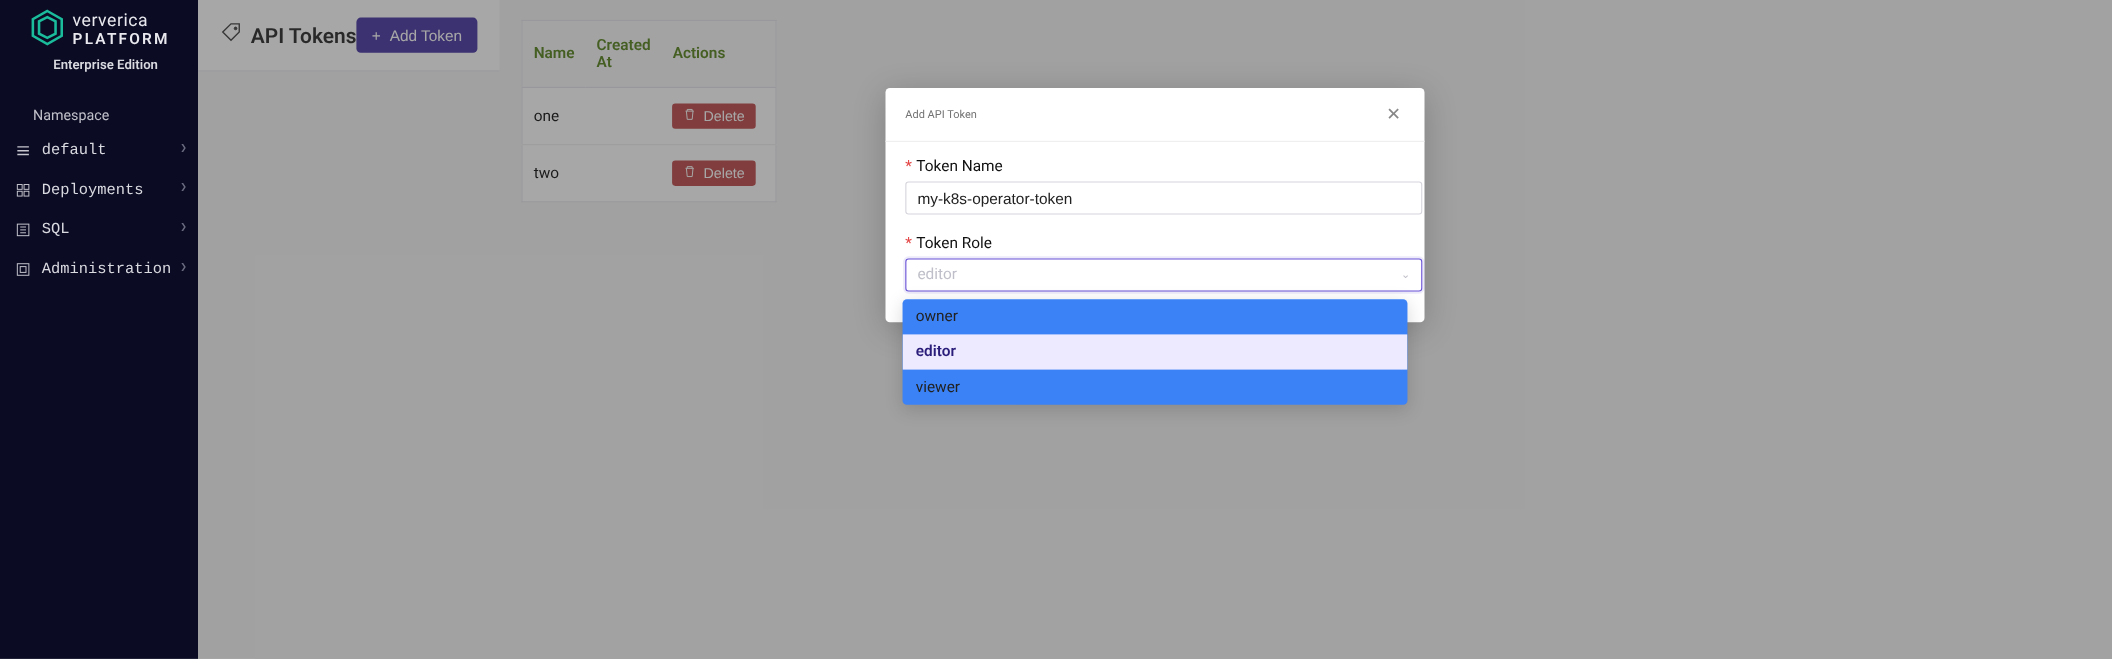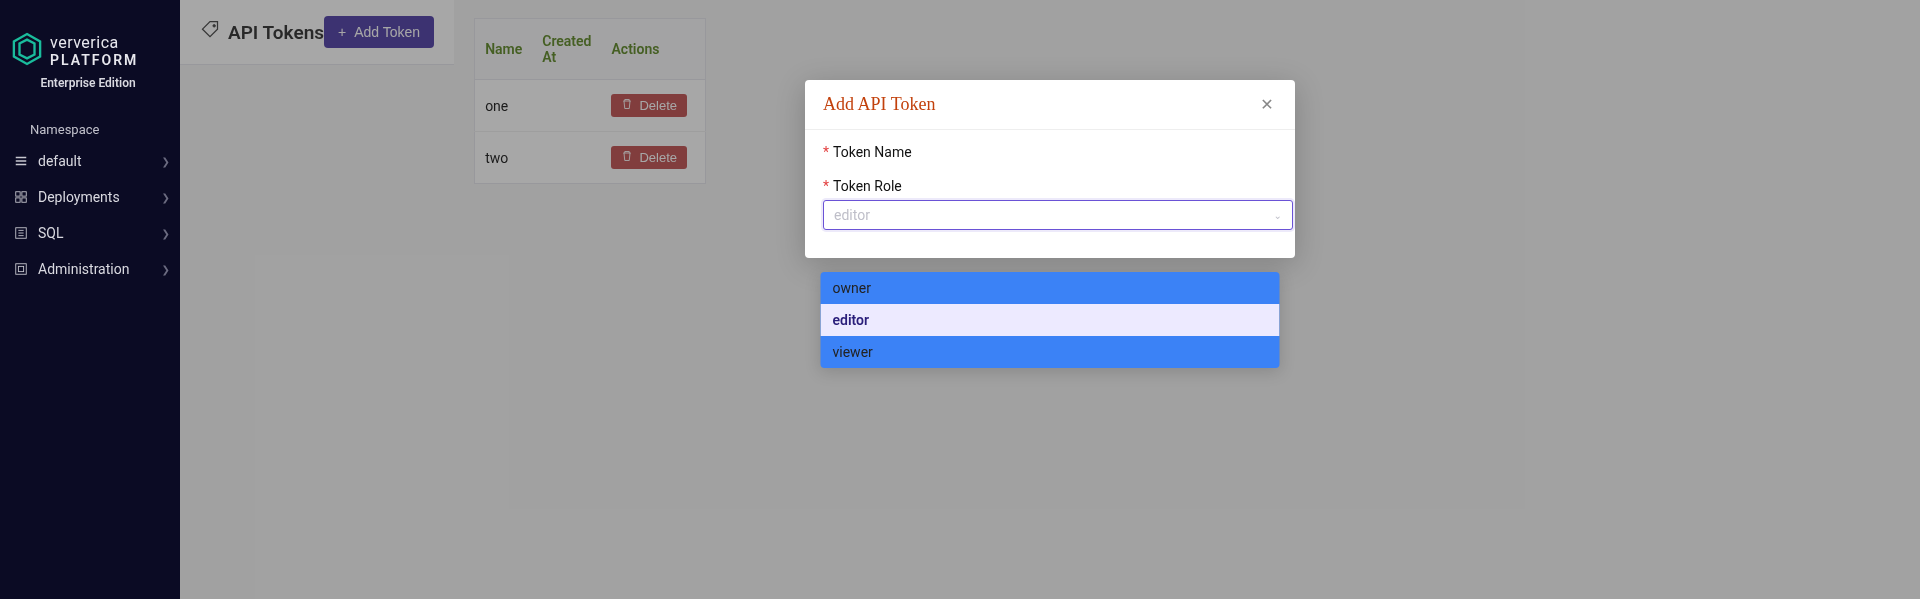--- a/index.html
+++ b/index.html
@@ -1,29 +1,29 @@
 <!DOCTYPE html>
 <html><head>
 <meta charset="utf-8">
 <style>
 * { box-sizing: border-box; margin: 0; padding: 0; }
 html, body { width: 1920px; height: 599px; font-family: -apple-system, BlinkMacSystemFont, "Segoe UI", Roboto, sans-serif; overflow: hidden; }
 body { display: flex; background: #f5f5f5; }
 
 .sidebar { width: 180px; background: #0b0b24; color: #fff; display: flex; flex-direction: column; padding-top: 8px; flex-shrink: 0; }
-.logo-area { padding: 0 16px 4px 12px; margin-top: 24px; }
+.logo-area { padding: 0 16px 4px 28px; }
 .logo-row { display: flex; align-items: center; gap: 8px; }
 .logo-mark svg { width: 30px; height: 34px; }
 .logo-text { display: flex; flex-direction: column; line-height: 1; }
 .logo-text .brand { font-size: 16px; letter-spacing: 0.5px; color: #e8e8ee; }
 .logo-text .sub { font-size: 14px; letter-spacing: 2px; font-weight: 600; color: #e8e8ee; margin-top: 2px; }
 .edition { text-align: center; font-size: 12px; font-weight: 600; color: #d9d9e0; margin-top: 6px; }
 
 .section-label { font-size: 13px; color: #c0c0ca; padding: 28px 0 6px 14px; margin-left: 16px; }
-.nav-item { display: flex; align-items: center; justify-content: space-between; padding: 10px 10px 10px 14px; font-size: 14px; color: #d9d9e0; cursor: pointer; }
+.nav-item { display: flex; justify-content: space-between; padding: 10px 10px 10px 14px; font-size: 14px; color: #d9d9e0; cursor: pointer; font-family: Liberation Mono, monospace; }
 .nav-item .left { display: flex; align-items: center; gap: 10px; }
 .nav-item .icon { width: 14px; height: 14px; display: inline-flex; align-items: center; justify-content: center; }
 .nav-item .chev { color: #6b6b80; font-size: 10px; }
 
 .main { flex: 1; position: relative; display: flex; flex-direction: row; }
 .header { height: 65px; display: flex; align-items: center; justify-content: space-between; padding: 0 20px; border-bottom: 1px solid #e4e4eb; background: #fff; }
 .header-left { display: flex; align-items: center; gap: 8px; }
 .page-icon svg { width: 20px; height: 20px; stroke: #333; }
 .page-title { font-size: 19px; font-weight: 600; color: #1a1a1a; }
 .add-btn { display: inline-flex; align-items: center; gap: 8px; background: #3d2a9d; color: #fff; border: none; border-radius: 4px; padding: 8px 14px; font-size: 14px; cursor: pointer; }
@@ -36,21 +36,21 @@
 .table tbody tr:last-child { border-bottom: none; }
 .col-name { padding-left: 10px; }
 .col-created { width: 60px; }
 .col-actions { width: 104px; }
 .delete-btn { display: inline-flex; align-items: center; gap: 6px; background: #ba3f3f; color: #fff; border: none; border-radius: 3px; padding: 4px 10px; font-size: 13px; cursor: pointer; }
 
 .overlay { position: absolute; inset: 0; background: rgba(60,60,60,0.45); }
 
 .modal-wrap { position: absolute; top: 80px; left: 50%; transform: translateX(-50%); width: 490px; background: #fff; border-radius: 4px; box-shadow: 0 6px 30px rgba(0,0,0,0.2); }
 .modal-header { display: flex; justify-content: space-between; align-items: center; padding: 14px 18px; border-bottom: 1px solid #eee; }
-.modal-title { font-size: 18px; color: #c2410c; font-family: Liberation Serif, serif; }
+.modal-title { font-size: 10px; color: #737373; }
 .close-btn { background: none; border: none; font-size: 16px; color: #888; cursor: pointer; width: 20px; height: 20px; display: flex; align-items: center; justify-content: center; }
 .modal-body { padding: 14px 2px 28px 18px; }
 .form-label { font-size: 14px; color: #111; margin-bottom: 6px; display: block; }
 .req { color: #e34242; margin-right: 4px; }
 .text-input { width: 100%; border: 1px solid #d5d5dd; border-radius: 3px; padding: 6px 10px; font-size: 14px; color: #222; }
 .form-row { margin-bottom: 18px; }
 .select-box { position: relative; width: 100%; border: 1px solid #6a52d6; border-radius: 3px; padding: 6px 10px; font-size: 14px; color: #bfbfc9; box-shadow: 0 0 0 2px rgba(106,82,214,0.12); cursor: text; background: #fff; }
 .select-arrow { position: absolute; right: 10px; top: 50%; transform: translateY(-50%); color: #bfbfc9; font-size: 10px; }
 
 .dropdown { position: absolute; top: 272px; left: 50%; transform: translateX(-50%); width: 459px; background: #3b82f6; border-radius: 4px; box-shadow: 0 4px 16px rgba(0,0,0,0.15); overflow: hidden; }
@@ -199,20 +199,21 @@
   <div class="modal-wrap">
     <div class="modal-header">
       <span class="modal-title">Add API Token</span>
       <button class="close-btn">
         <span>✕</span>
       </button>
     </div>
     <div class="modal-body">
       <div class="form-row">
         <label class="form-label"><span class="req">*</span><span>Token Name</span></label>
+        <input type="text" class="text-input" value="my-k8s-operator-token" style="">
       </div>
       <div class="form-row" style="margin-bottom:0">
         <label class="form-label"><span class="req">*</span><span>Token Role</span></label>
         <div class="select-box">
           <span>editor</span>
           <span class="select-arrow">⌄</span>
         </div>
       </div>
     </div>
   </div>

